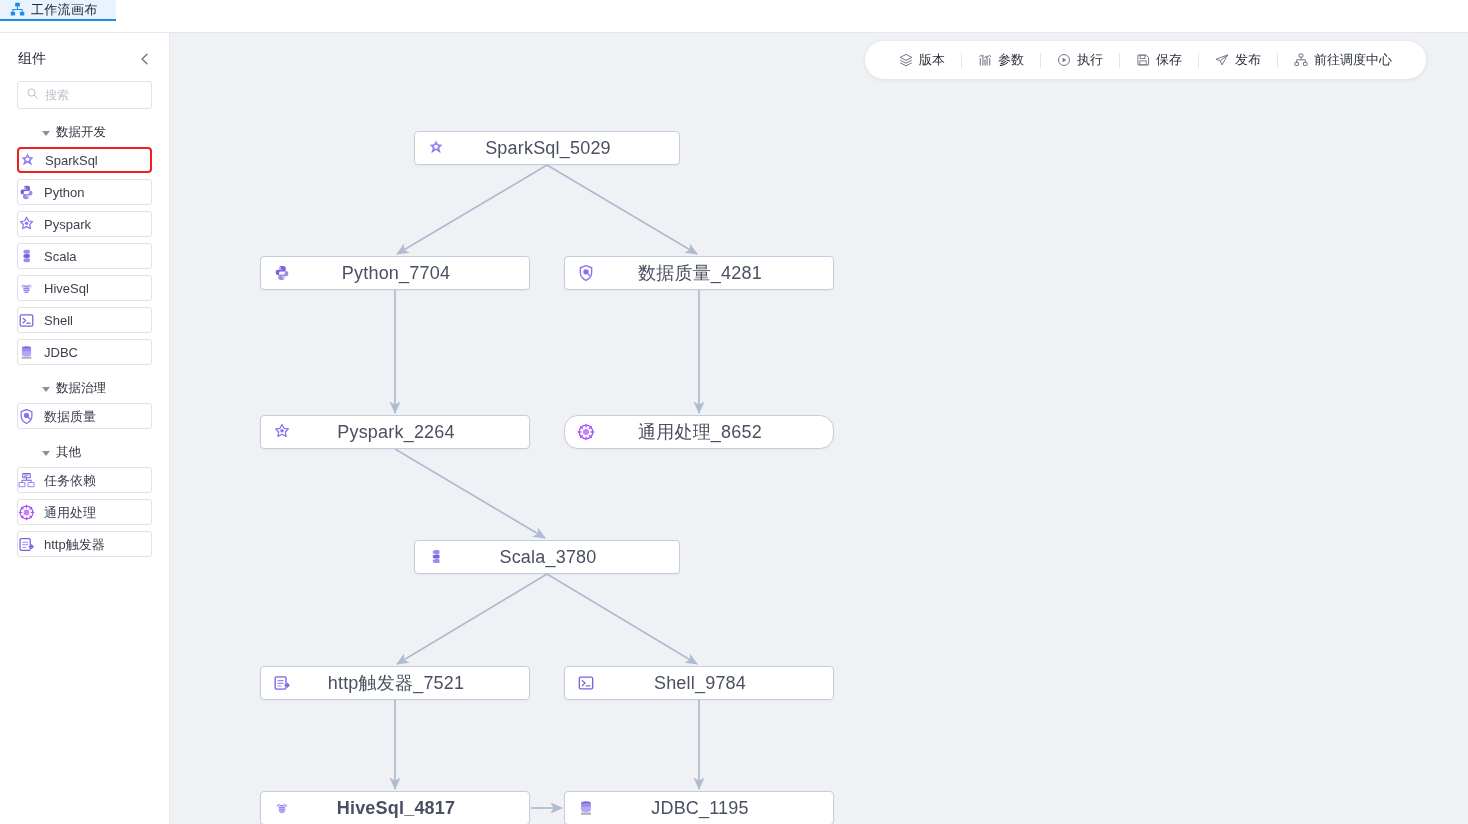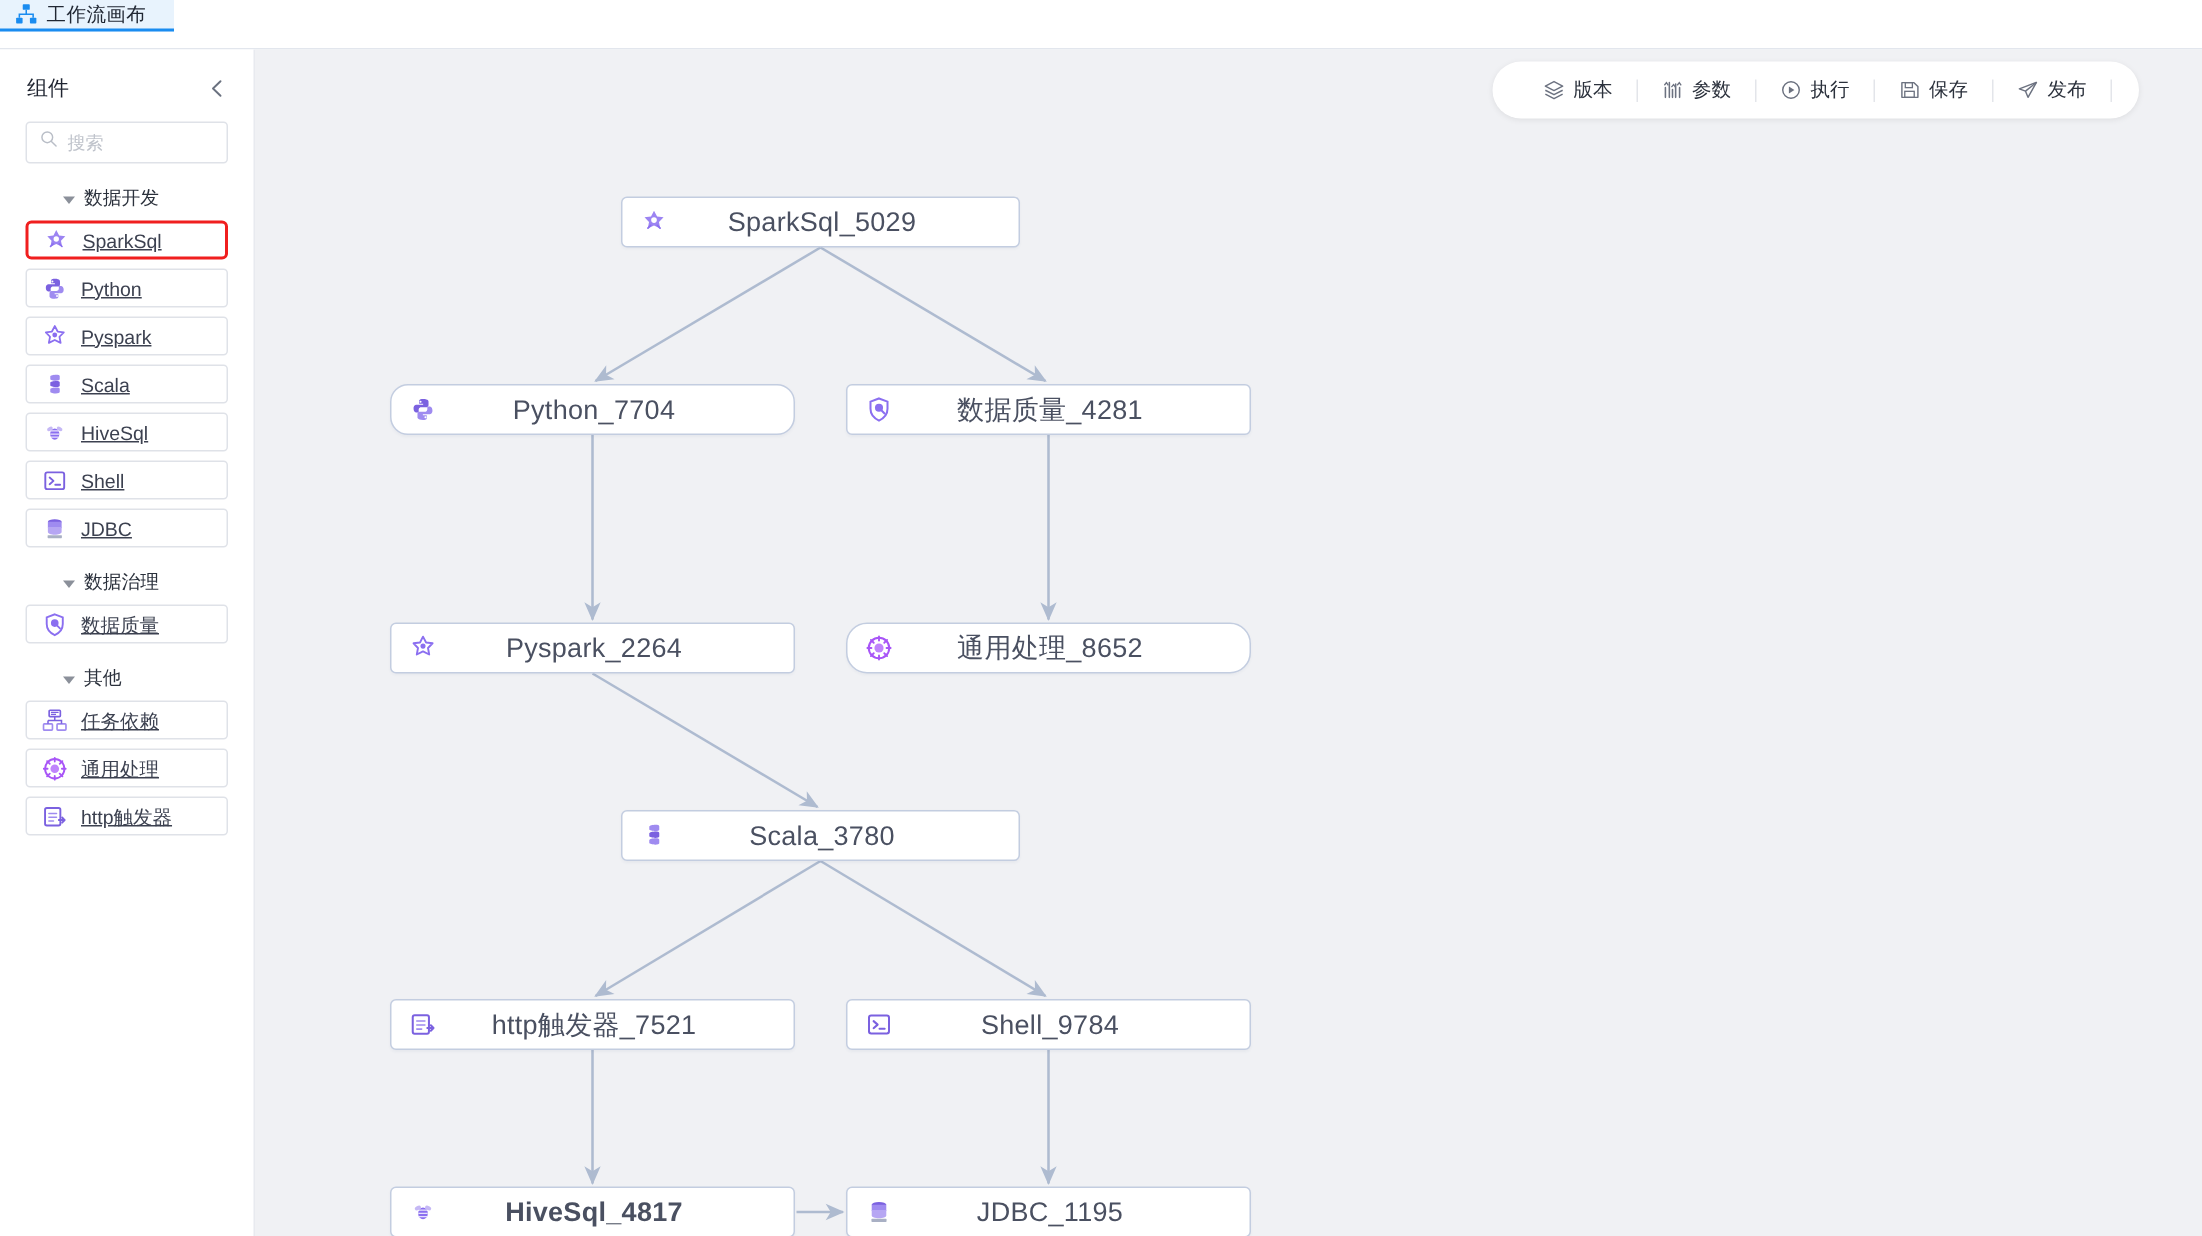--- a/index.html
+++ b/index.html
@@ -82,23 +82,22 @@
     border-left: 4px solid transparent;
     border-right: 4px solid transparent;
     border-top: 5px solid #8b909a;
     margin-right: 2px; position: relative; top: 1px;
   }
   .sb-items { padding: 0 17px; display: flex; flex-direction: column; gap: 6px; margin-top: 2px;}
   .sb-item {
     height: 26px;
     border: 1px solid #dfe2e8; border-radius: 3px;
     display: flex; align-items: center; gap: 9px;
-    padding-left: 10px;
     font-size: 13px; color: #3c4150;
-    background: #fff; cursor: pointer; text-decoration: underline;
+    background: #fff; cursor: pointer;
   }
   .sb-item.selected {
     border: 2px solid #f01f1f;
     border-radius: 4px;
   }
   .sb-item .ic { width: 17px; height: 17px; flex: none; display: block; }
   .sb-item .lbl { line-height: 1; }
 
   
   .canvas {
@@ -404,34 +403,45 @@
     <div class="tb-btn">
       <span class="tb-ic">
         <svg viewBox="0 0 16 16" width="14" height="14">
           <path d="M14.4 2.2L1.4 7.1l4.7 1.8 1.9 4.7z" fill="none" stroke="#6c7280" stroke-width="1.1" stroke-linejoin="round"></path>
           <path d="M6.1 8.9l8.3-6.7" stroke="#6c7280" stroke-width="1.1"></path>
         </svg>
       </span>
       <span>发布</span>
     </div>
     <div class="tb-sep"></div>
+    <div class="tb-btn">
+      <span class="tb-ic">
+        <svg viewBox="0 0 16 16" width="14" height="14">
+          <rect x="5.8" y="1.2" width="4.4" height="3.4" rx=".5" fill="none" stroke="#6c7280" stroke-width="1.1"></rect>
+          <rect x="1" y="10.8" width="4.2" height="3.4" rx=".5" fill="none" stroke="#6c7280" stroke-width="1.1"></rect>
+          <rect x="10.8" y="10.8" width="4.2" height="3.4" rx=".5" fill="none" stroke="#6c7280" stroke-width="1.1"></rect>
+          <path d="M8 4.6v3.2M3.1 10.8V7.8h9.8v3" fill="none" stroke="#6c7280" stroke-width="1.1"></path>
+        </svg>
+      </span>
+      <span>前往调度中心</span>
+    </div>
   </div>
 
   <div class="node w266" style="left:244px; top:98px;">
     <span class="n-ic">
       <svg viewBox="0 0 20 20" width="18" height="18">
         <path d="M10 1.6l2.3 4.3 4.8.6-3.4 3.5.9 4.8-4.6-2.3-4.6 2.3.9-4.8L3 6.5l4.8-.6z" fill="#8b6ff0" opacity=".85"></path>
         <circle cx="10" cy="8.6" r="2.1" fill="#fff"></circle>
         <path d="M5.5 14.5l2-2M14.5 14.5l-2-2" stroke="#8b6ff0" stroke-width="1.3" stroke-linecap="round"></path>
       </svg>
     </span>
     <span class="n-lbl">SparkSql_5029</span>
   </div>
 
-  <div class="node w270" style="left:90px; top:223px;border-radius:12px;">
+  <div class="node w270" style="left:90px; top:223px;">
     <span class="n-ic">
       <svg viewBox="0 0 20 20" width="18" height="18">
         <path d="M10 2.2c-3 0-2.8 1.3-2.8 1.3v2.2h2.9v.7H5.6S3 6.1 3 9.2s2.3 3 2.3 3h1.5v-2s0-1.9 1.9-1.9h3.6s1.8 0 1.8-1.7V4.2s.3-2-4.1-2z" fill="#7b61e0"></path>
         <circle cx="8.2" cy="4.3" r=".75" fill="#fff"></circle>
         <path d="M10 17.8c3 0 2.8-1.3 2.8-1.3v-2.2H9.9v-.7h4.5s2.6.3 2.6-2.8-2.3-3-2.3-3h-1.5v2s0 1.9-1.9 1.9H7.7s-1.8 0-1.8 1.7v2.4s-.3 2 4.1 2z" fill="#9f8bf0"></path>
         <circle cx="11.8" cy="15.7" r=".75" fill="#fff"></circle>
       </svg>
     </span>
     <span class="n-lbl">Python_7704</span>
   </div>

